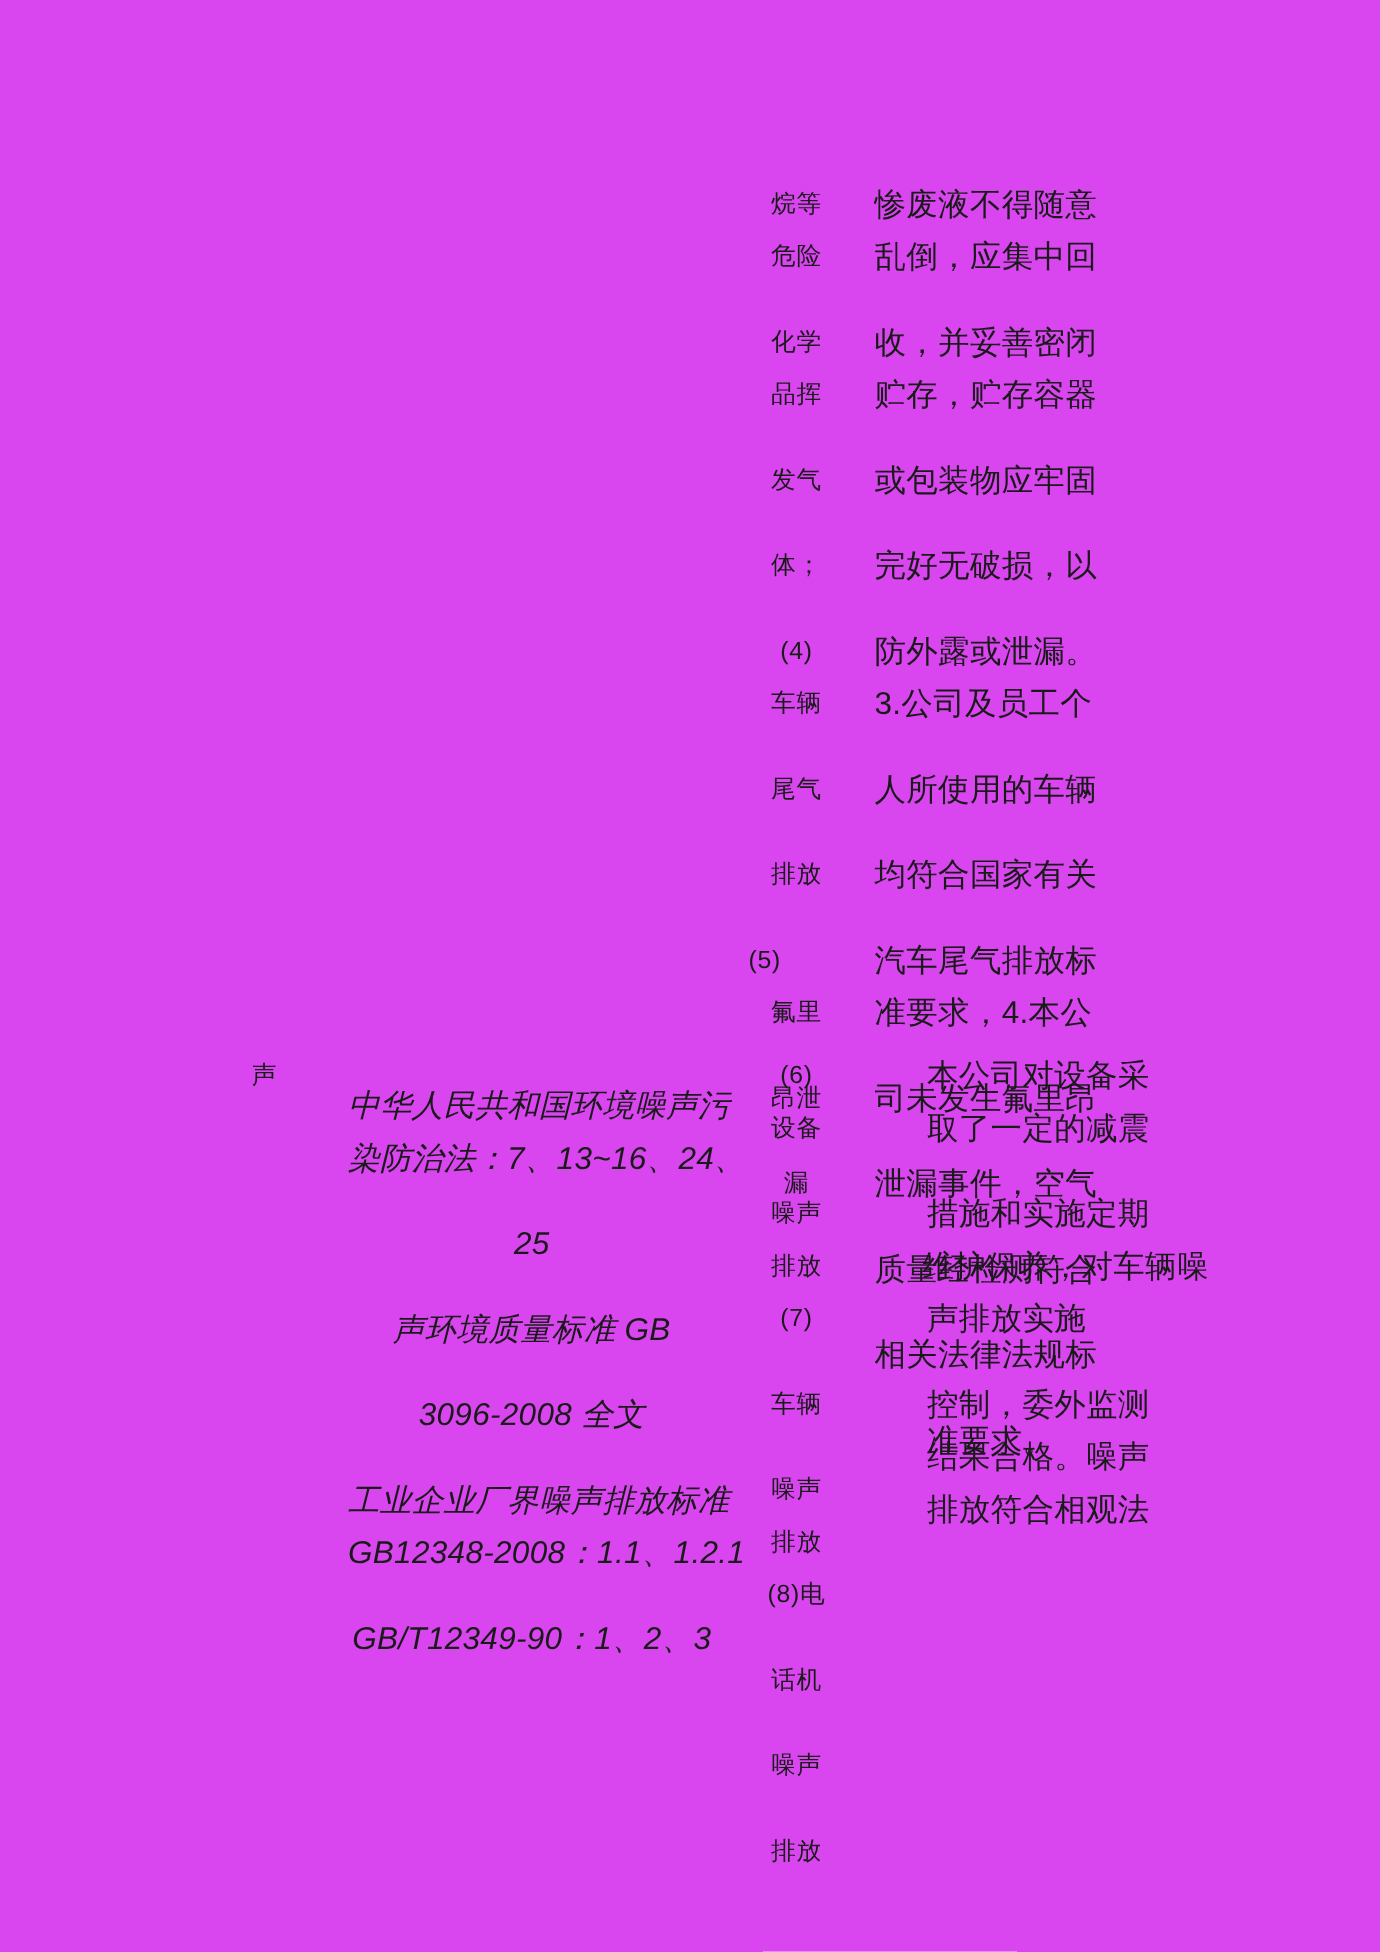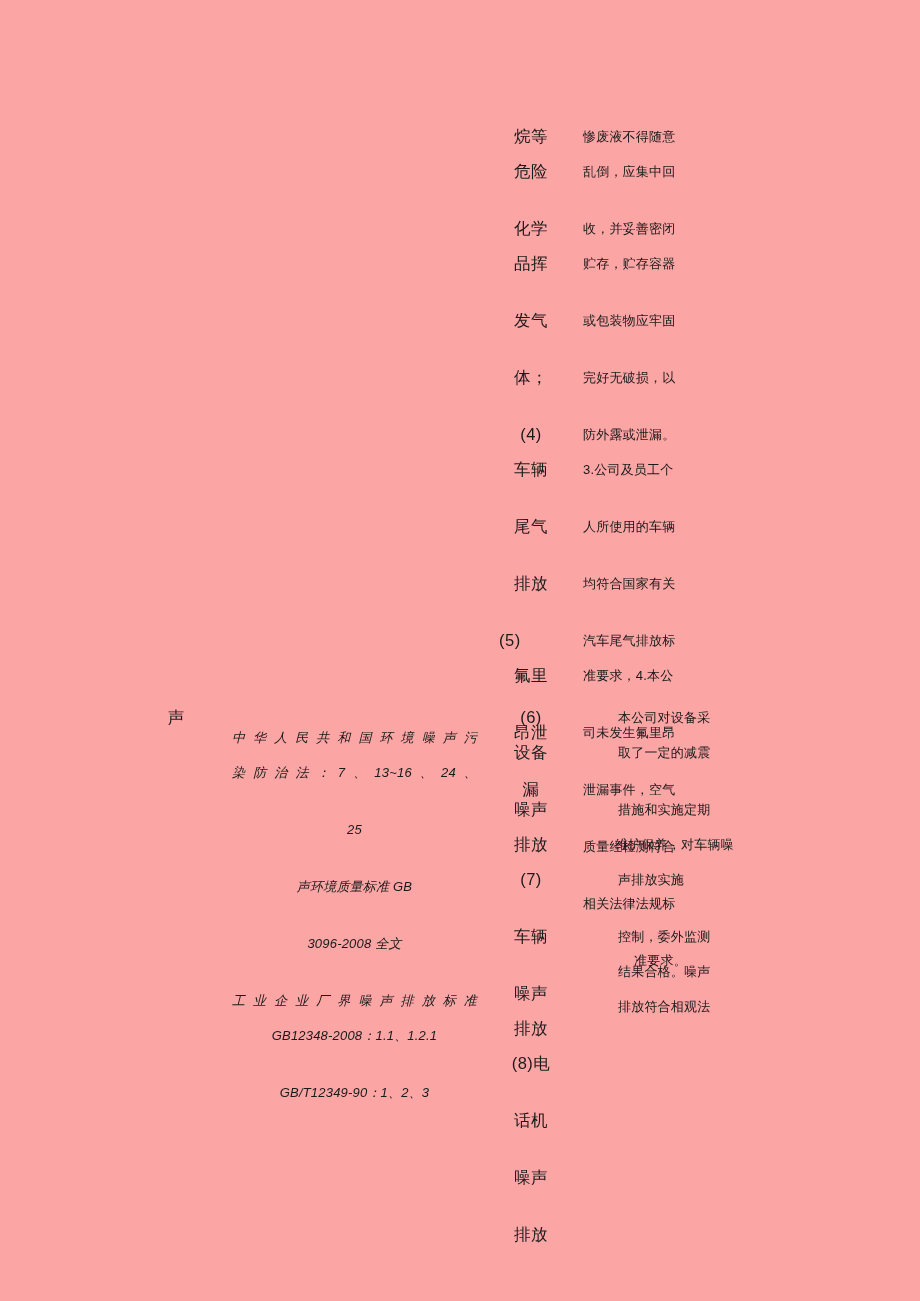--- a/index.html
+++ b/index.html
@@ -14,40 +14,40 @@
     position: relative;
     font-family: "Liberation Sans", "DejaVu Sans", sans-serif;
     color: #1a1a1a;
     overflow: hidden;
     -webkit-font-smoothing: antialiased;
   }
 
   .page {
     position: absolute;
     inset: 0;
-    background: #fca5a5;
+    background: #d946ef;
   }
 
   
   .cell {
     position: absolute;
     box-sizing: border-box;
   }
 
   
   .col-narrow {
     width: 64px;
     font-size: 16.5px;
     line-height: 35px;
     text-align: center;
     letter-spacing: 0.5px;
   }
   
   .col-wide {
-    font-size: 13px;
+    font-size: 21px;
     line-height: 35px;
     letter-spacing: 0.2px;
   }
 
   .ln { display: block; white-space: nowrap; }
   .ln.center { text-align: center; }
   .ln.left   { text-align: left; }
   .ln.just   { text-align: justify; text-align-last: justify; }
 
   

